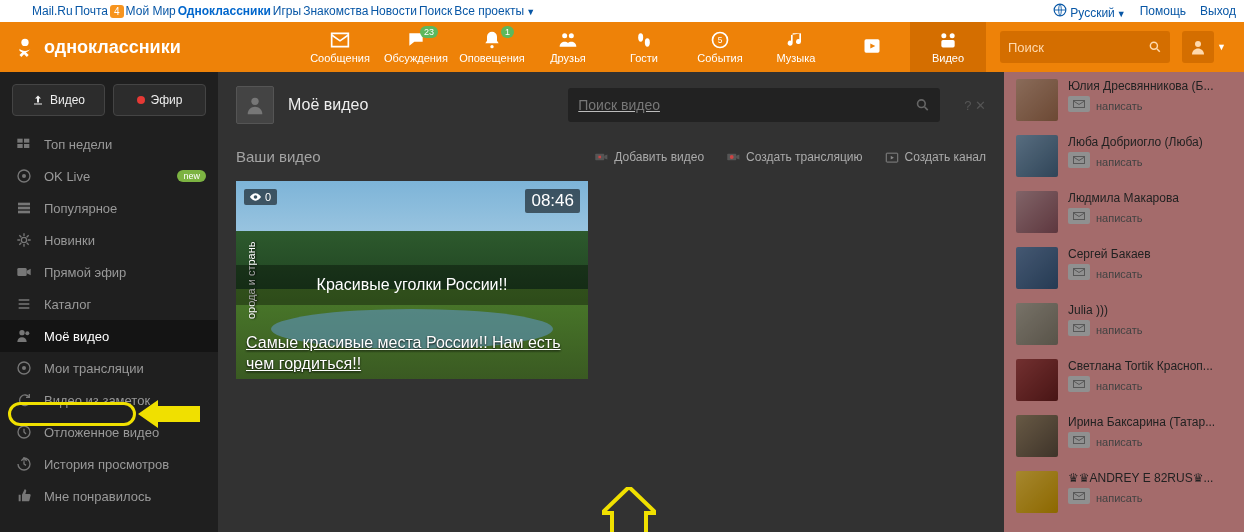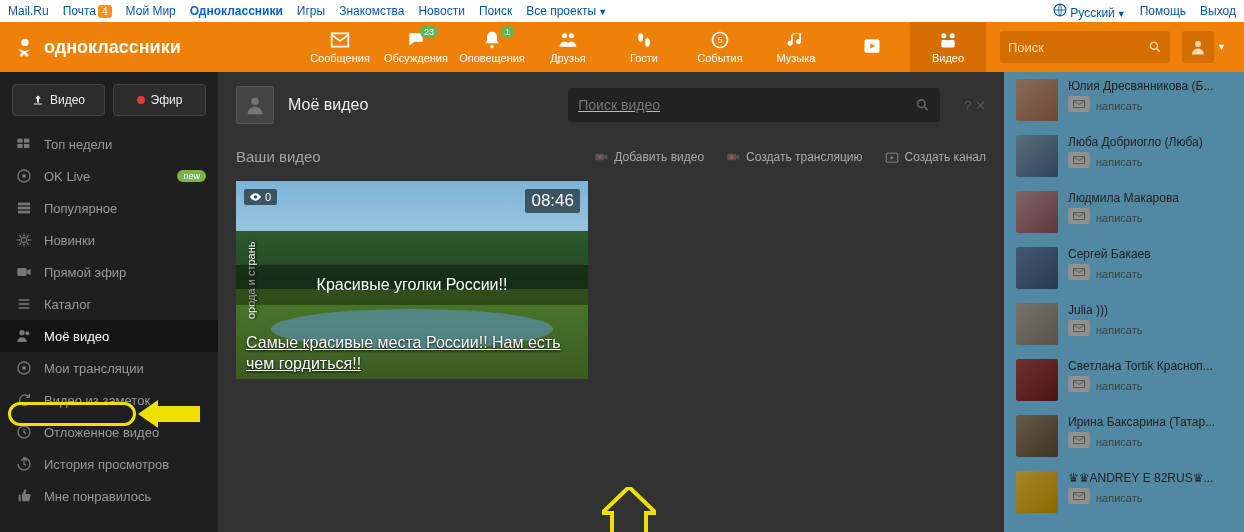--- a/index.html
+++ b/index.html
@@ -1,20 +1,20 @@
 <!DOCTYPE html>
 <html><head>
 <meta charset="utf-8">
 <style>
   * { box-sizing: border-box; margin: 0; padding: 0; }
   body { font-family: Arial, sans-serif; font-size: 12px; width: 1244px; background: #f0f0f0; }
 
   
   .topbar { display: flex; align-items: center; height: 22px; padding: 0 8px; background: #fff; font-size: 12px; color: #06c; }
-  .topbar .left { display: flex; gap: 14px; align-items: center; }
+  .topbar .left { display: flex; gap: 2px; align-items: center; margin-left: 24px; }
   .topbar .right { margin-left: auto; display: flex; gap: 14px; align-items: center; }
   .topbar .item { color: #0857a6; cursor: pointer; }
   .topbar .item.active { color: #06c; font-weight: bold; }
   .topbar .badge { background: #f7941e; color: #fff; border-radius: 3px; padding: 1px 4px; font-size: 10px; margin-left: 2px; }
   .topbar .caret { font-size: 9px; margin-left: 2px; }
   .topbar .globe { width: 14px; height: 14px; }
 
   
   .orangebar { display: flex; align-items: center; height: 50px; background: #ee8208; color: #fff; padding: 0 14px; }
   .orangebar .logo { display: flex; align-items: center; gap: 8px; font-size: 18px; font-weight: bold; }
@@ -29,21 +29,21 @@
   .orangebar .search input { background: transparent; border: none; outline: none; color: #fff; width: 100%; font-size: 13px; }
   .orangebar .search input::placeholder { color: #ffd9ad; }
   .orangebar .search .sicon { width: 16px; height: 16px; margin-left: 4px; }
   .orangebar .avatar { width: 32px; height: 32px; background: #d46e00; border-radius: 3px; margin-left: 12px; display: flex; align-items: center; justify-content: center; position: relative; }
   .orangebar .avatar .chev { position: absolute; right: -12px; color: #fff; font-size: 9px; }
   .orangebar .avatar-wrap { display: flex; align-items: center; padding-right: 16px; }
 
   
   .mainrow { display: flex; background: #eceff1; }
   .left-col { width: 1004px; background: #333; display: flex; }
-  .right-col { width: 240px; background: #7dd3fc; position: relative; }
+  .right-col { width: 240px; background: #fca5a5; position: relative; }
   .right-col .overlay { position: absolute; inset: 0; background: rgba(0,0,0,0.35); }
 
   
   .vside { width: 218px; background: #1f1f1f; color: #c7c7c7; height: 460px; }
   .vside-top { display: flex; gap: 8px; padding: 12px; }
   .btn-dark { background: rgba(255,255,255,0.06); border: 1px solid #444; color: #eee; height: 32px; border-radius: 4px; display: flex; align-items: center; justify-content: center; gap: 6px; font-size: 12px; cursor: pointer; flex: 1; }
   .btn-red-dot { width: 8px; height: 8px; background: #e53935; border-radius: 50%; }
   .vside-item { display: flex; align-items: center; gap: 12px; padding: 8px 16px; color: #999; cursor: pointer; font-size: 13px; position: relative; }
   .vside-item.active { background: #141414; color: #fff; }
   .vside-item .side-ico { width: 16px; height: 16px; color: #777; flex-shrink: 0; }

